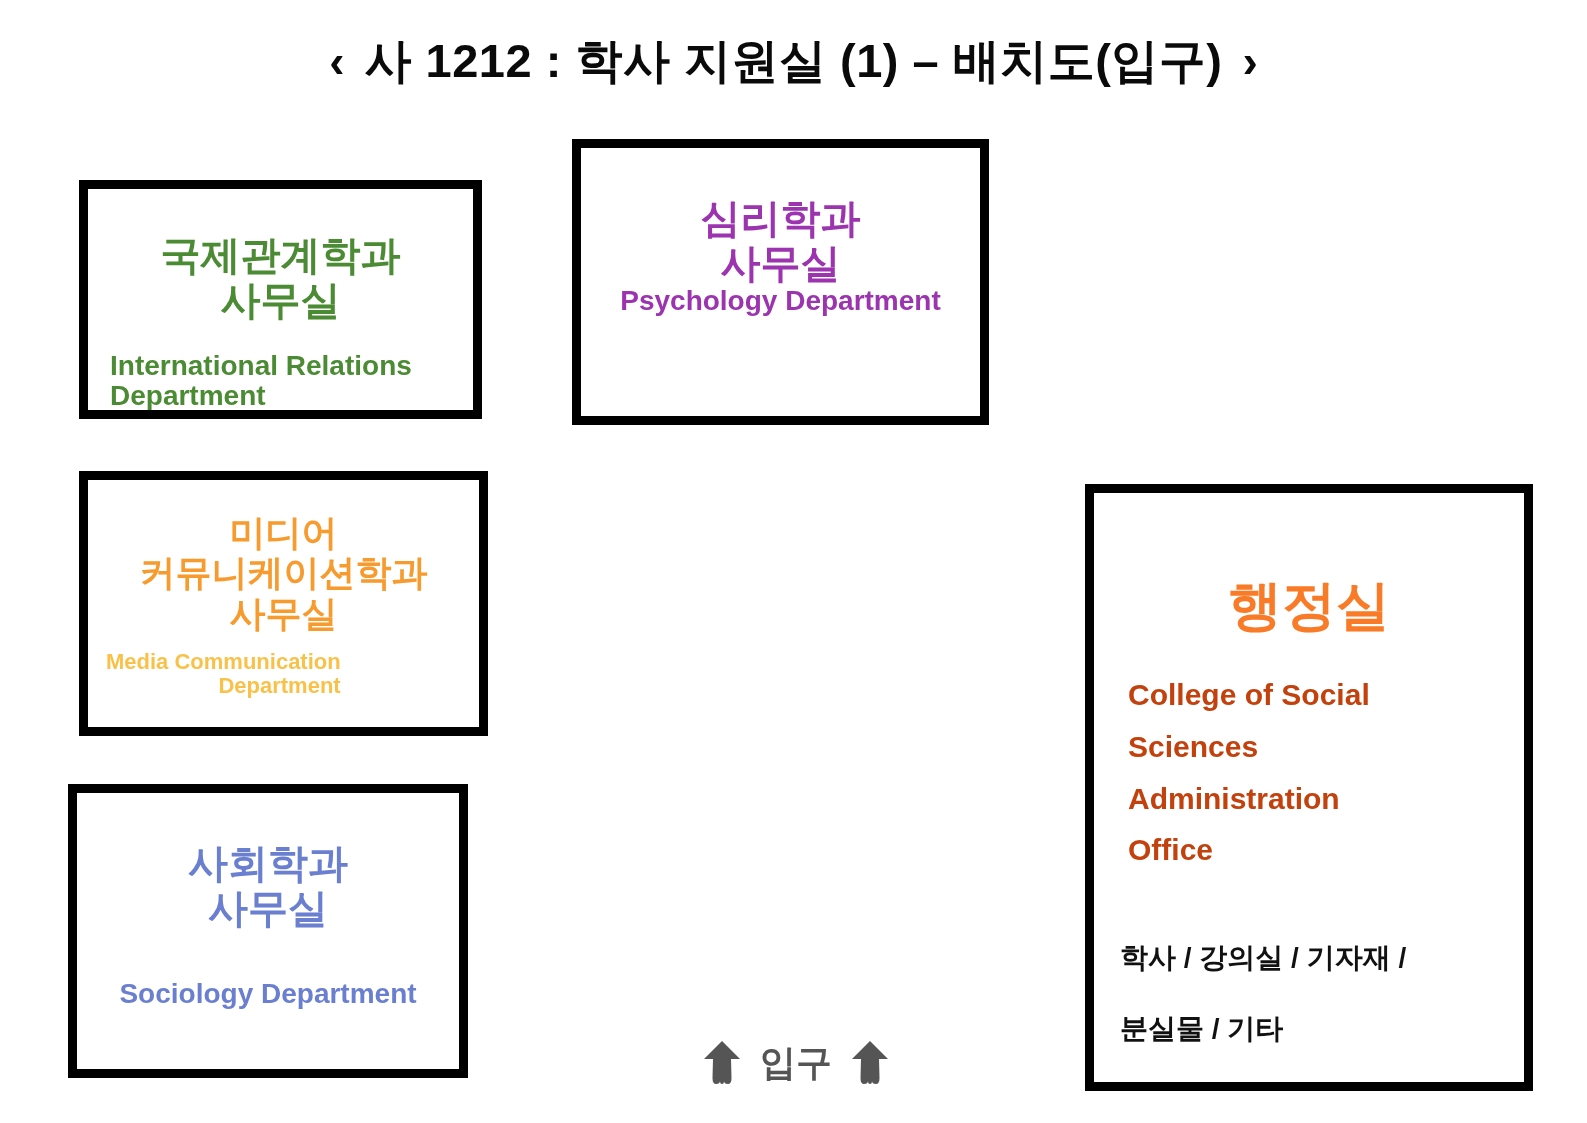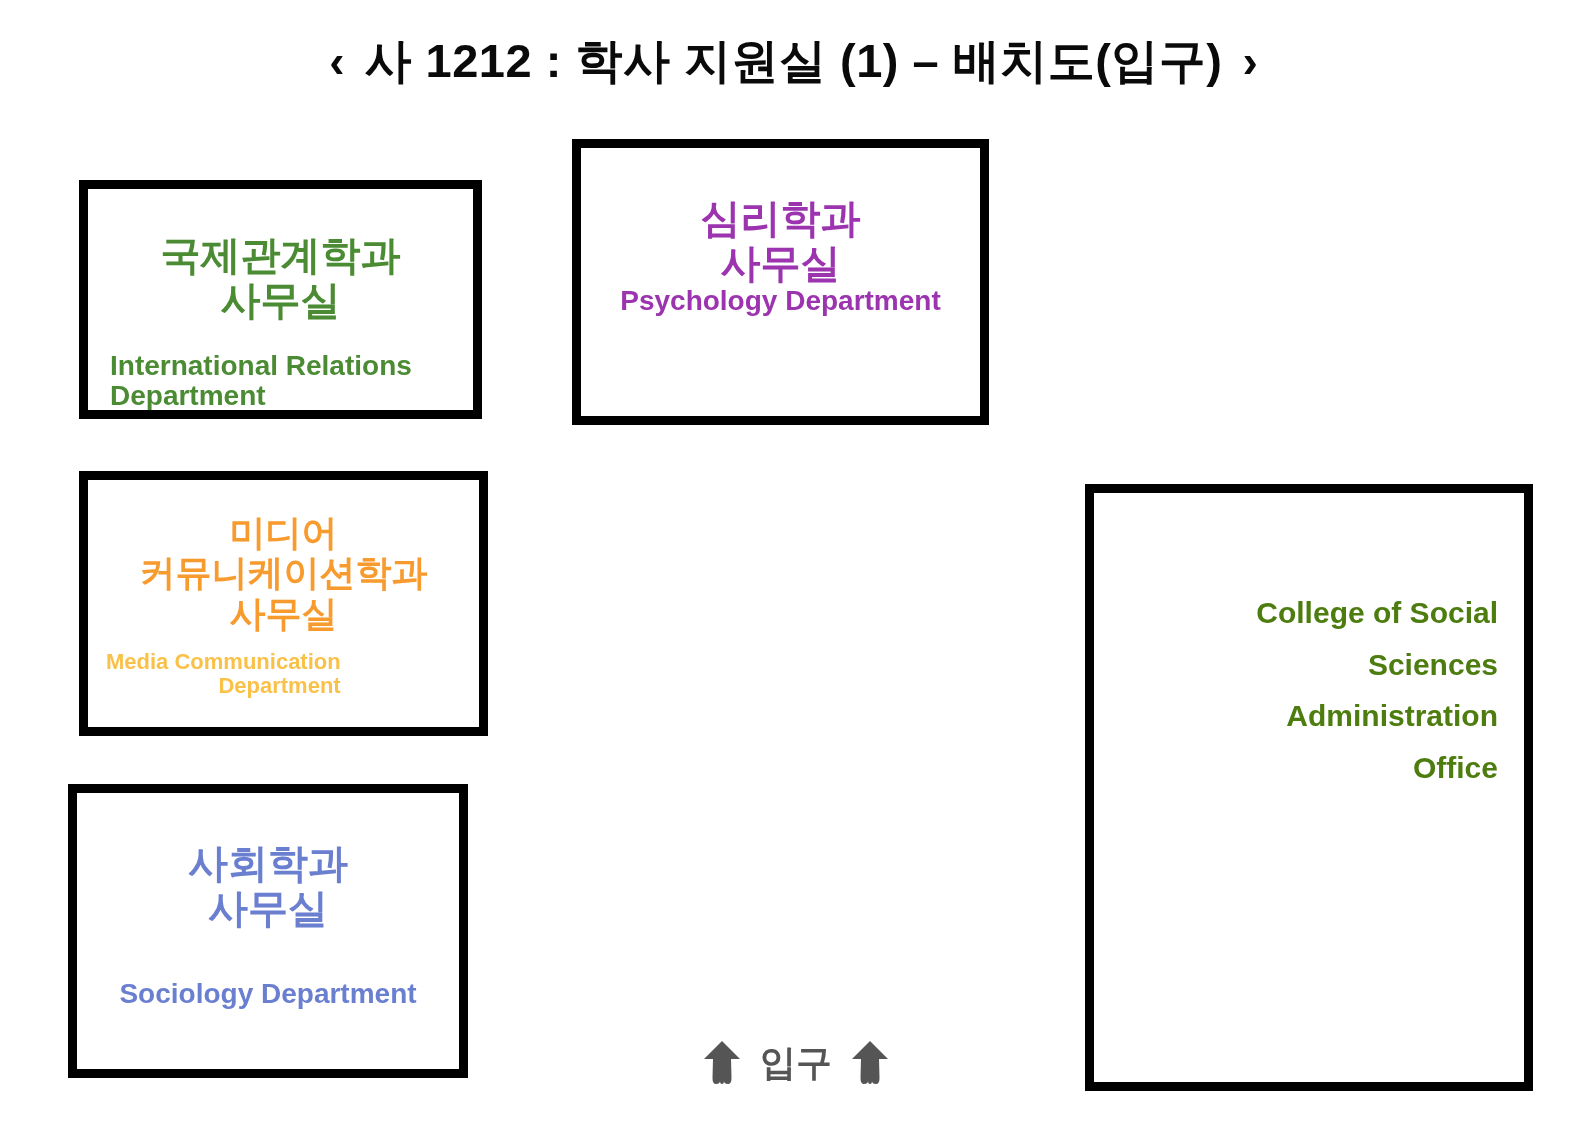--- a/index.html
+++ b/index.html
@@ -163,23 +163,23 @@
     width: 448px;
     height: 607px;
   }
   #room-admin .room-inner { padding: 60px 26px 0 26px; align-items: stretch; }
   #room-admin .ko-name {
     color: #f97b28;
     font-size: 54px;
     margin-top: 22px;
   }
   #room-admin .en-name {
-    color: #4d7c0f;
+    color: #c2410c;
     font-size: 30px;
-    text-align: right;
+    text-align: left;
     margin-top: 34px;
     line-height: 1.72;
     margin-left: 8px;
   }
   #room-admin .services {
     color: #111111;
     font-size: 28px;
     font-weight: 700;
     text-align: left;
     margin-top: 46px;
@@ -250,24 +250,27 @@
 <div class="room" id="room-sociology">
   <div class="room-inner">
     <div class="ko-name">사회학과
 사무실</div>
     <div class="en-name">Sociology Department</div>
   </div>
 </div>
 
 <div class="room" id="room-admin">
   <div class="room-inner">
+    <div class="ko-name">행정실</div>
     <div class="en-name">College of Social
 Sciences
 Administration
 Office</div>
+    <div class="services">학사 / 강의실 / 기자재 /
+분실물 / 기타</div>
   </div>
 </div>
 
 <div id="entrance">
   <svg class="arrow" viewBox="0 0 40 46">
     <path d="M20 1 L38 19 L29 19 L29.5 38 Q29.5 44 26 44 Q22 44 22 41 Q22 44 20 44 Q18 44 18 41 Q18 44 14 44 Q10.5 44 10.5 38 L11 19 L2 19 Z" fill="#555555"></path>
   </svg>
   <span id="entrance-label">입구</span>
   <svg class="arrow" viewBox="0 0 40 46">
     <path d="M20 1 L38 19 L29 19 L29.5 38 Q29.5 44 26 44 Q22 44 22 41 Q22 44 20 44 Q18 44 18 41 Q18 44 14 44 Q10.5 44 10.5 38 L11 19 L2 19 Z" fill="#555555"></path>

